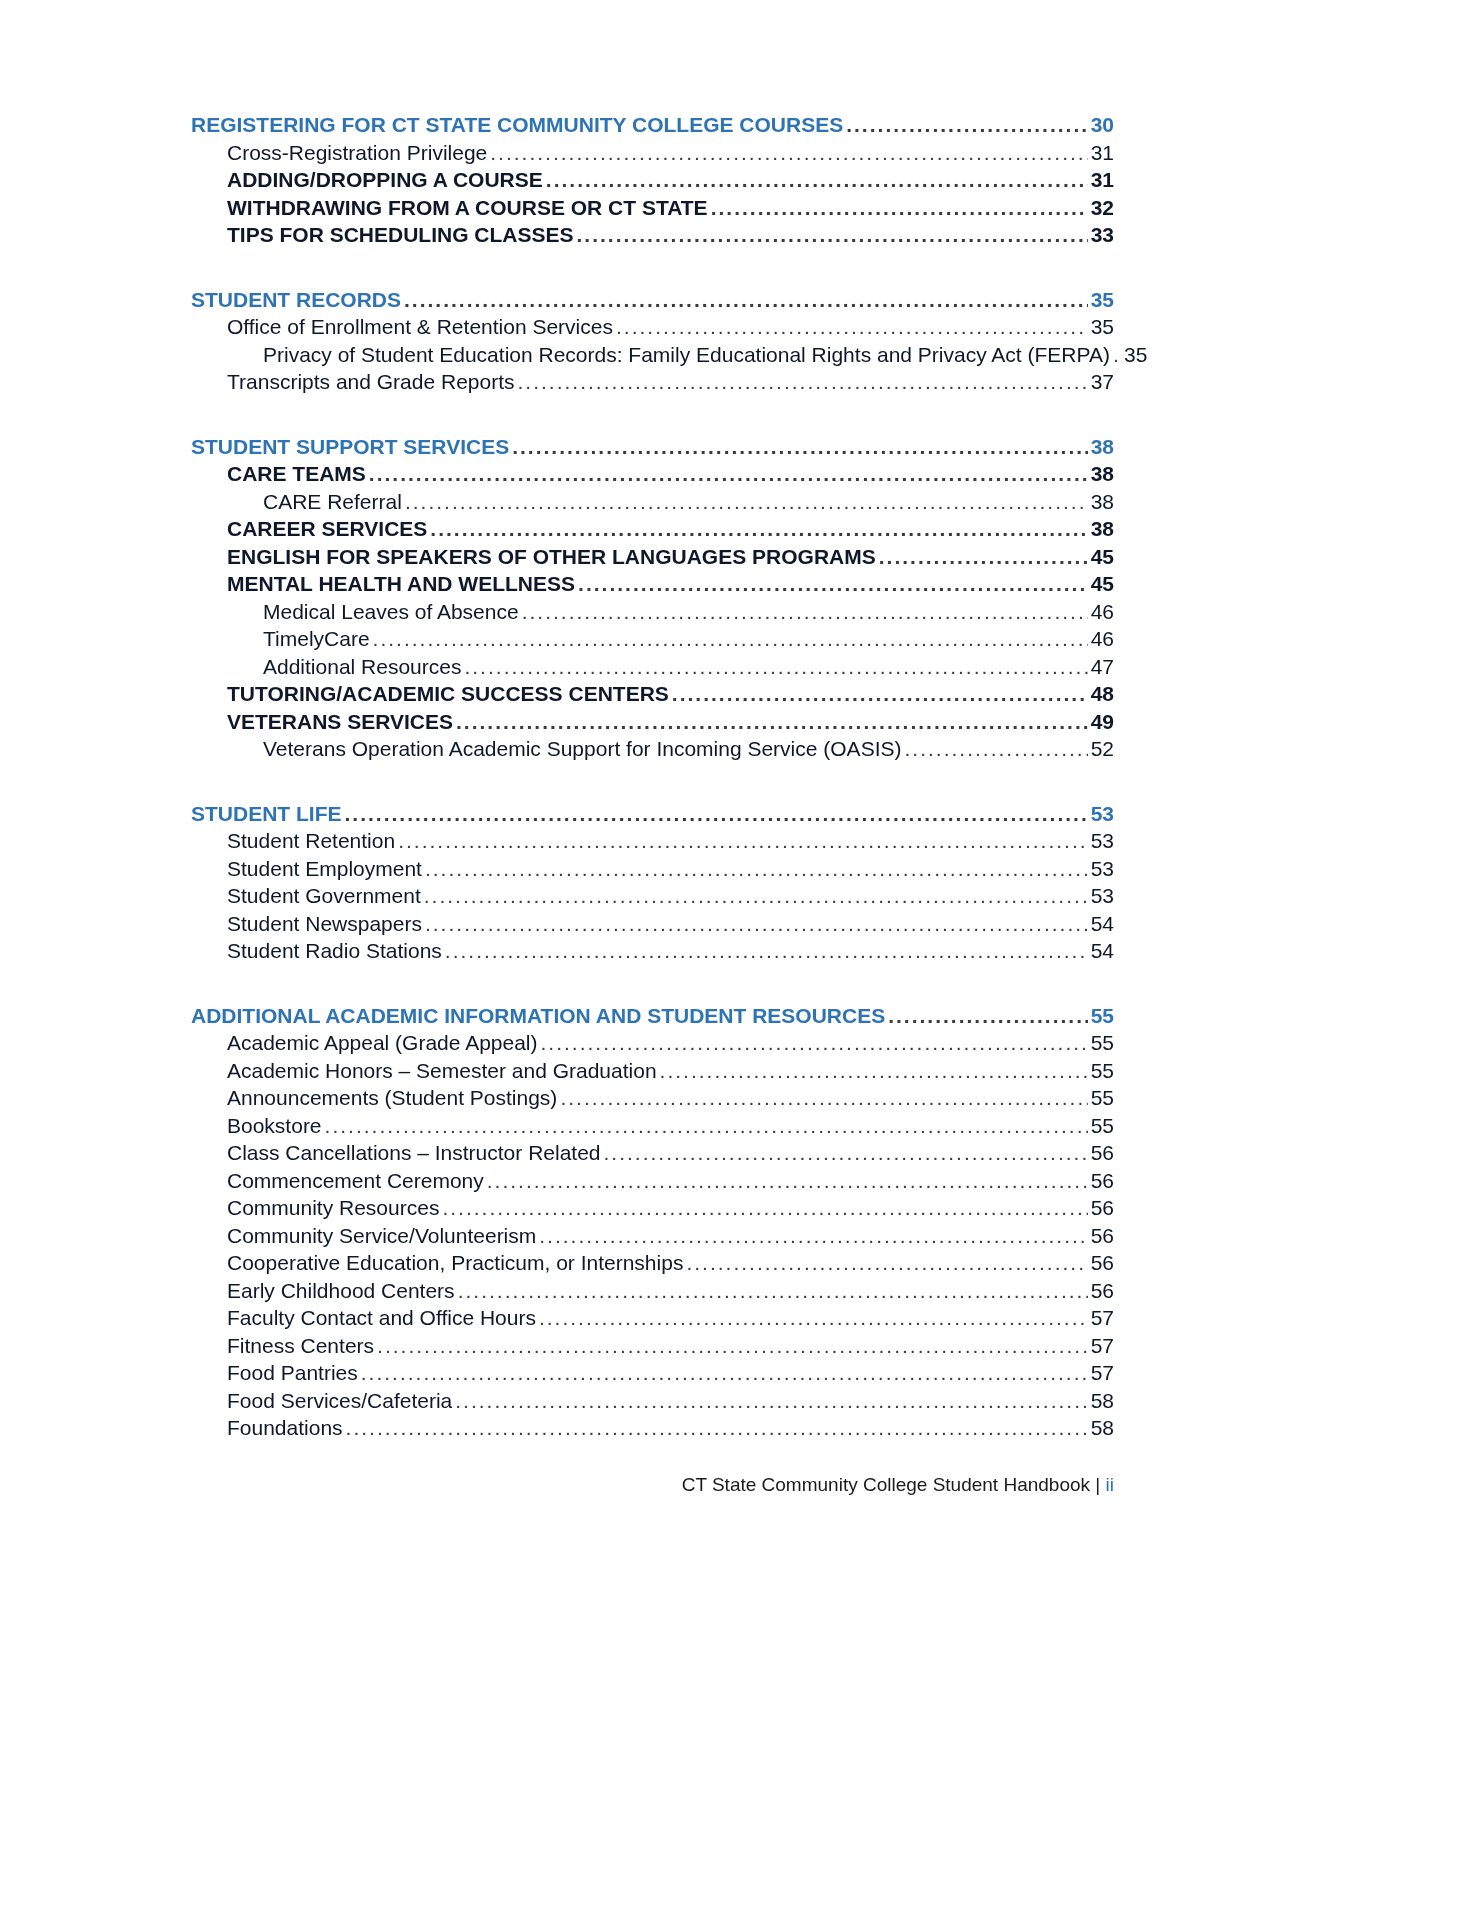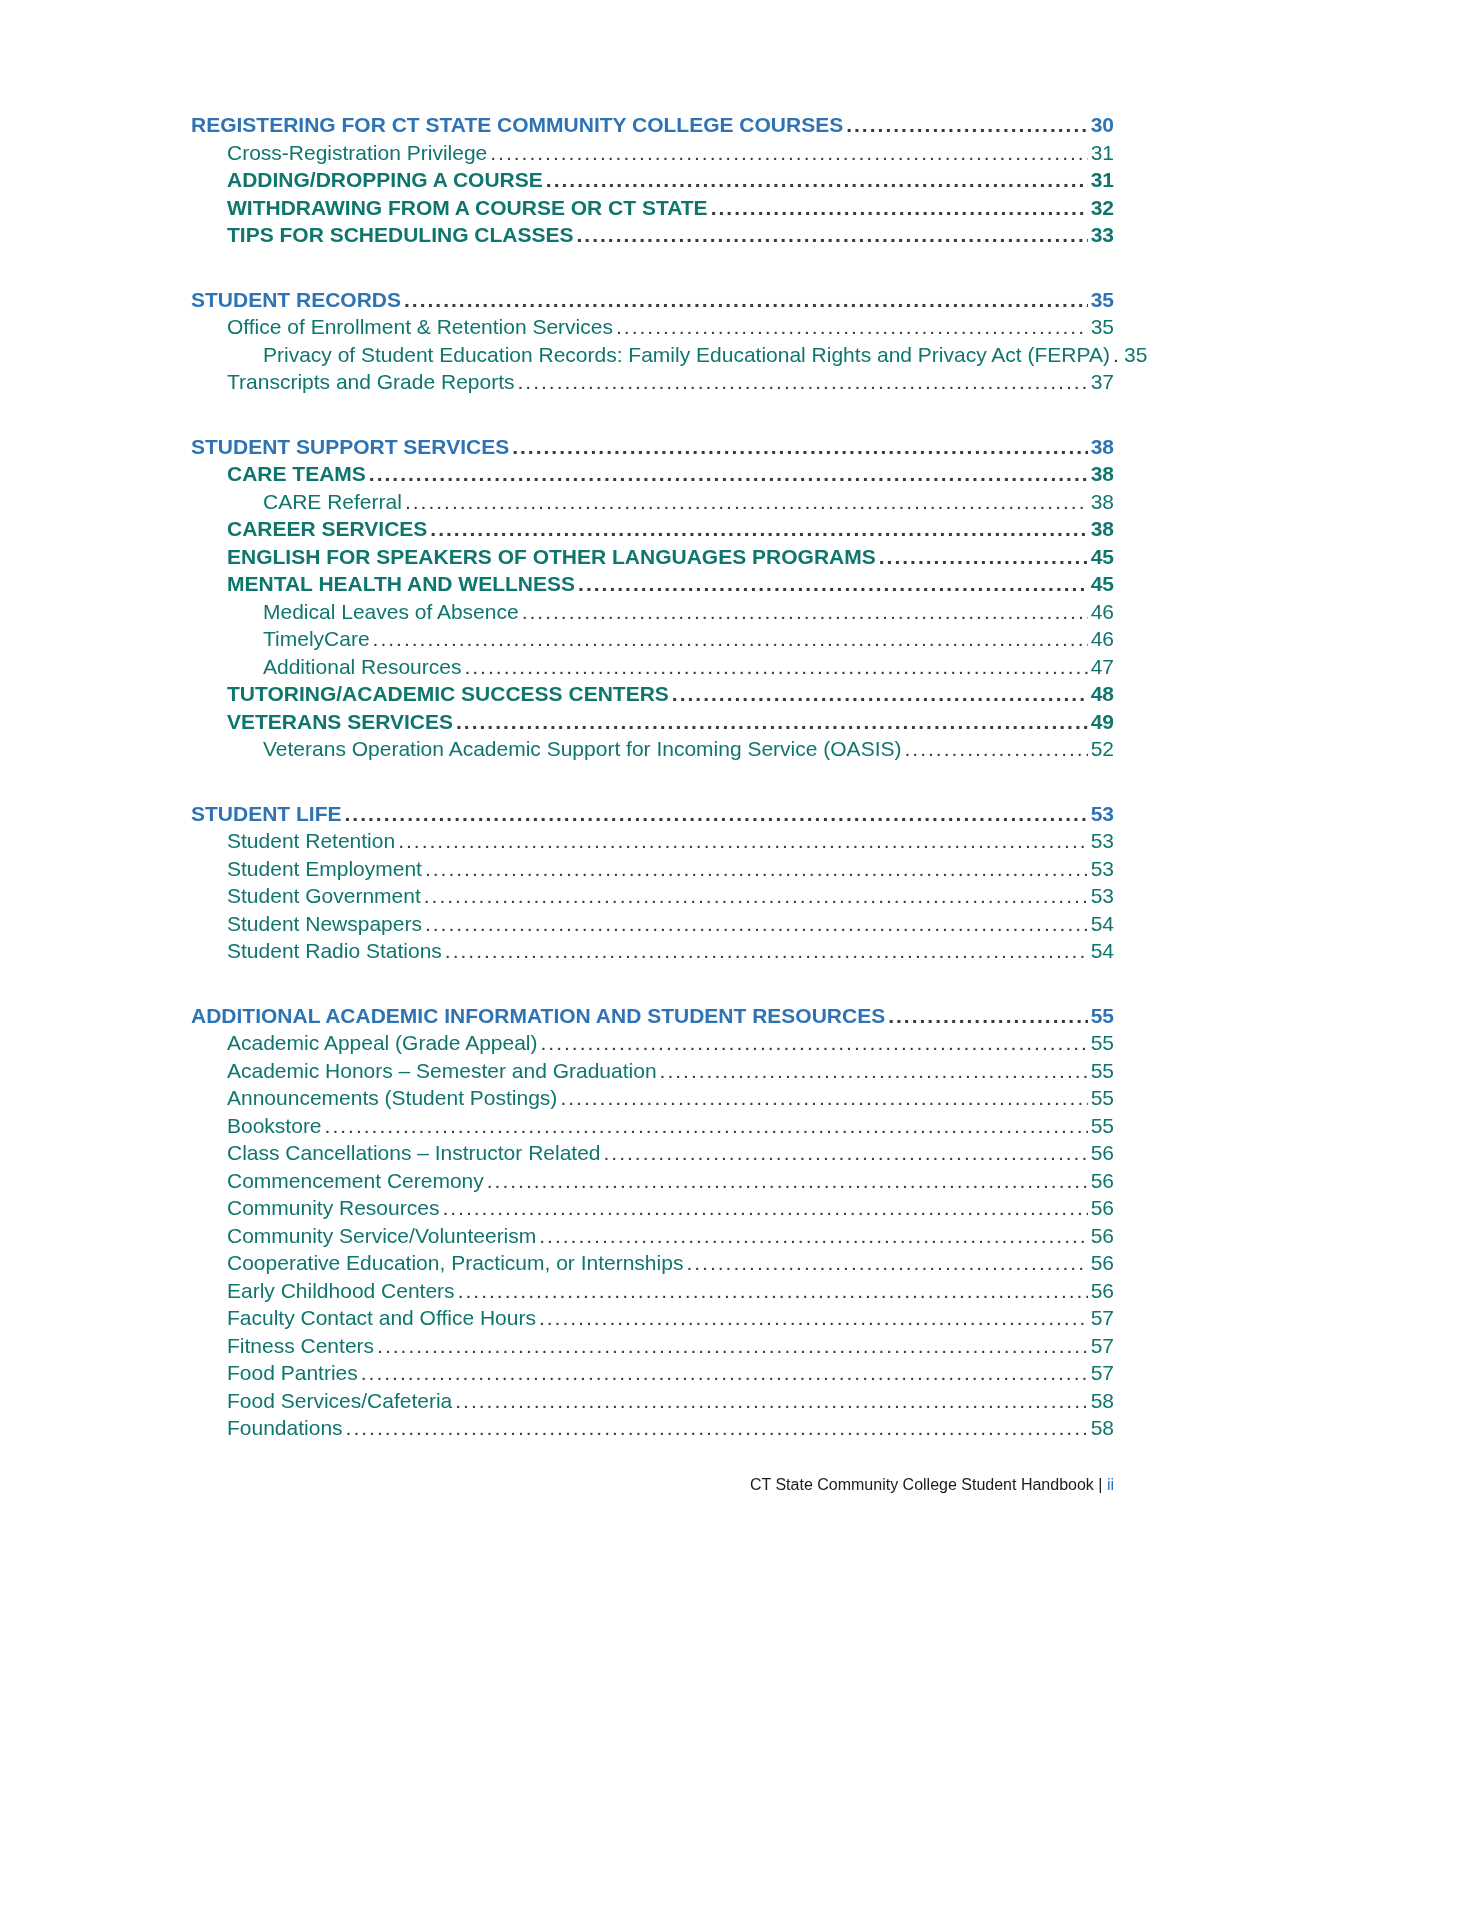--- a/index.html
+++ b/index.html
@@ -23,21 +23,21 @@
     width: 923px;
   }
   .toc-section + .toc-section {
     margin-top: 37px;
   }
   .toc-entry {
     display: flex;
     align-items: baseline;
     font-size: 21px;
     line-height: 27.5px;
-    color: #0f766e;
+    color: #0f172a;
   }
   .toc-entry.level-1 { padding-left: 36px; }
   .toc-entry.level-2 { padding-left: 72px; }
   .toc-entry.style-h1 {
     color: #2E74B5;
     font-weight: 700;
   }
   .toc-entry.style-bold {
     font-weight: 700;
   }
@@ -60,21 +60,21 @@
   .toc-page {
     white-space: nowrap;
     flex-shrink: 0;
   }
   .footer {
     position: absolute;
     left: 145px;
     top: 1471px;
     width: 923px;
     text-align: right;
-    font-size: 16px;
+    font-size: 19px;
     line-height: 27.5px;
     color: #1b1b1b;
   }
   .footer .page-num {
     color: #2E74B5;
   }
 </style>
 </head>
 <body>
 

